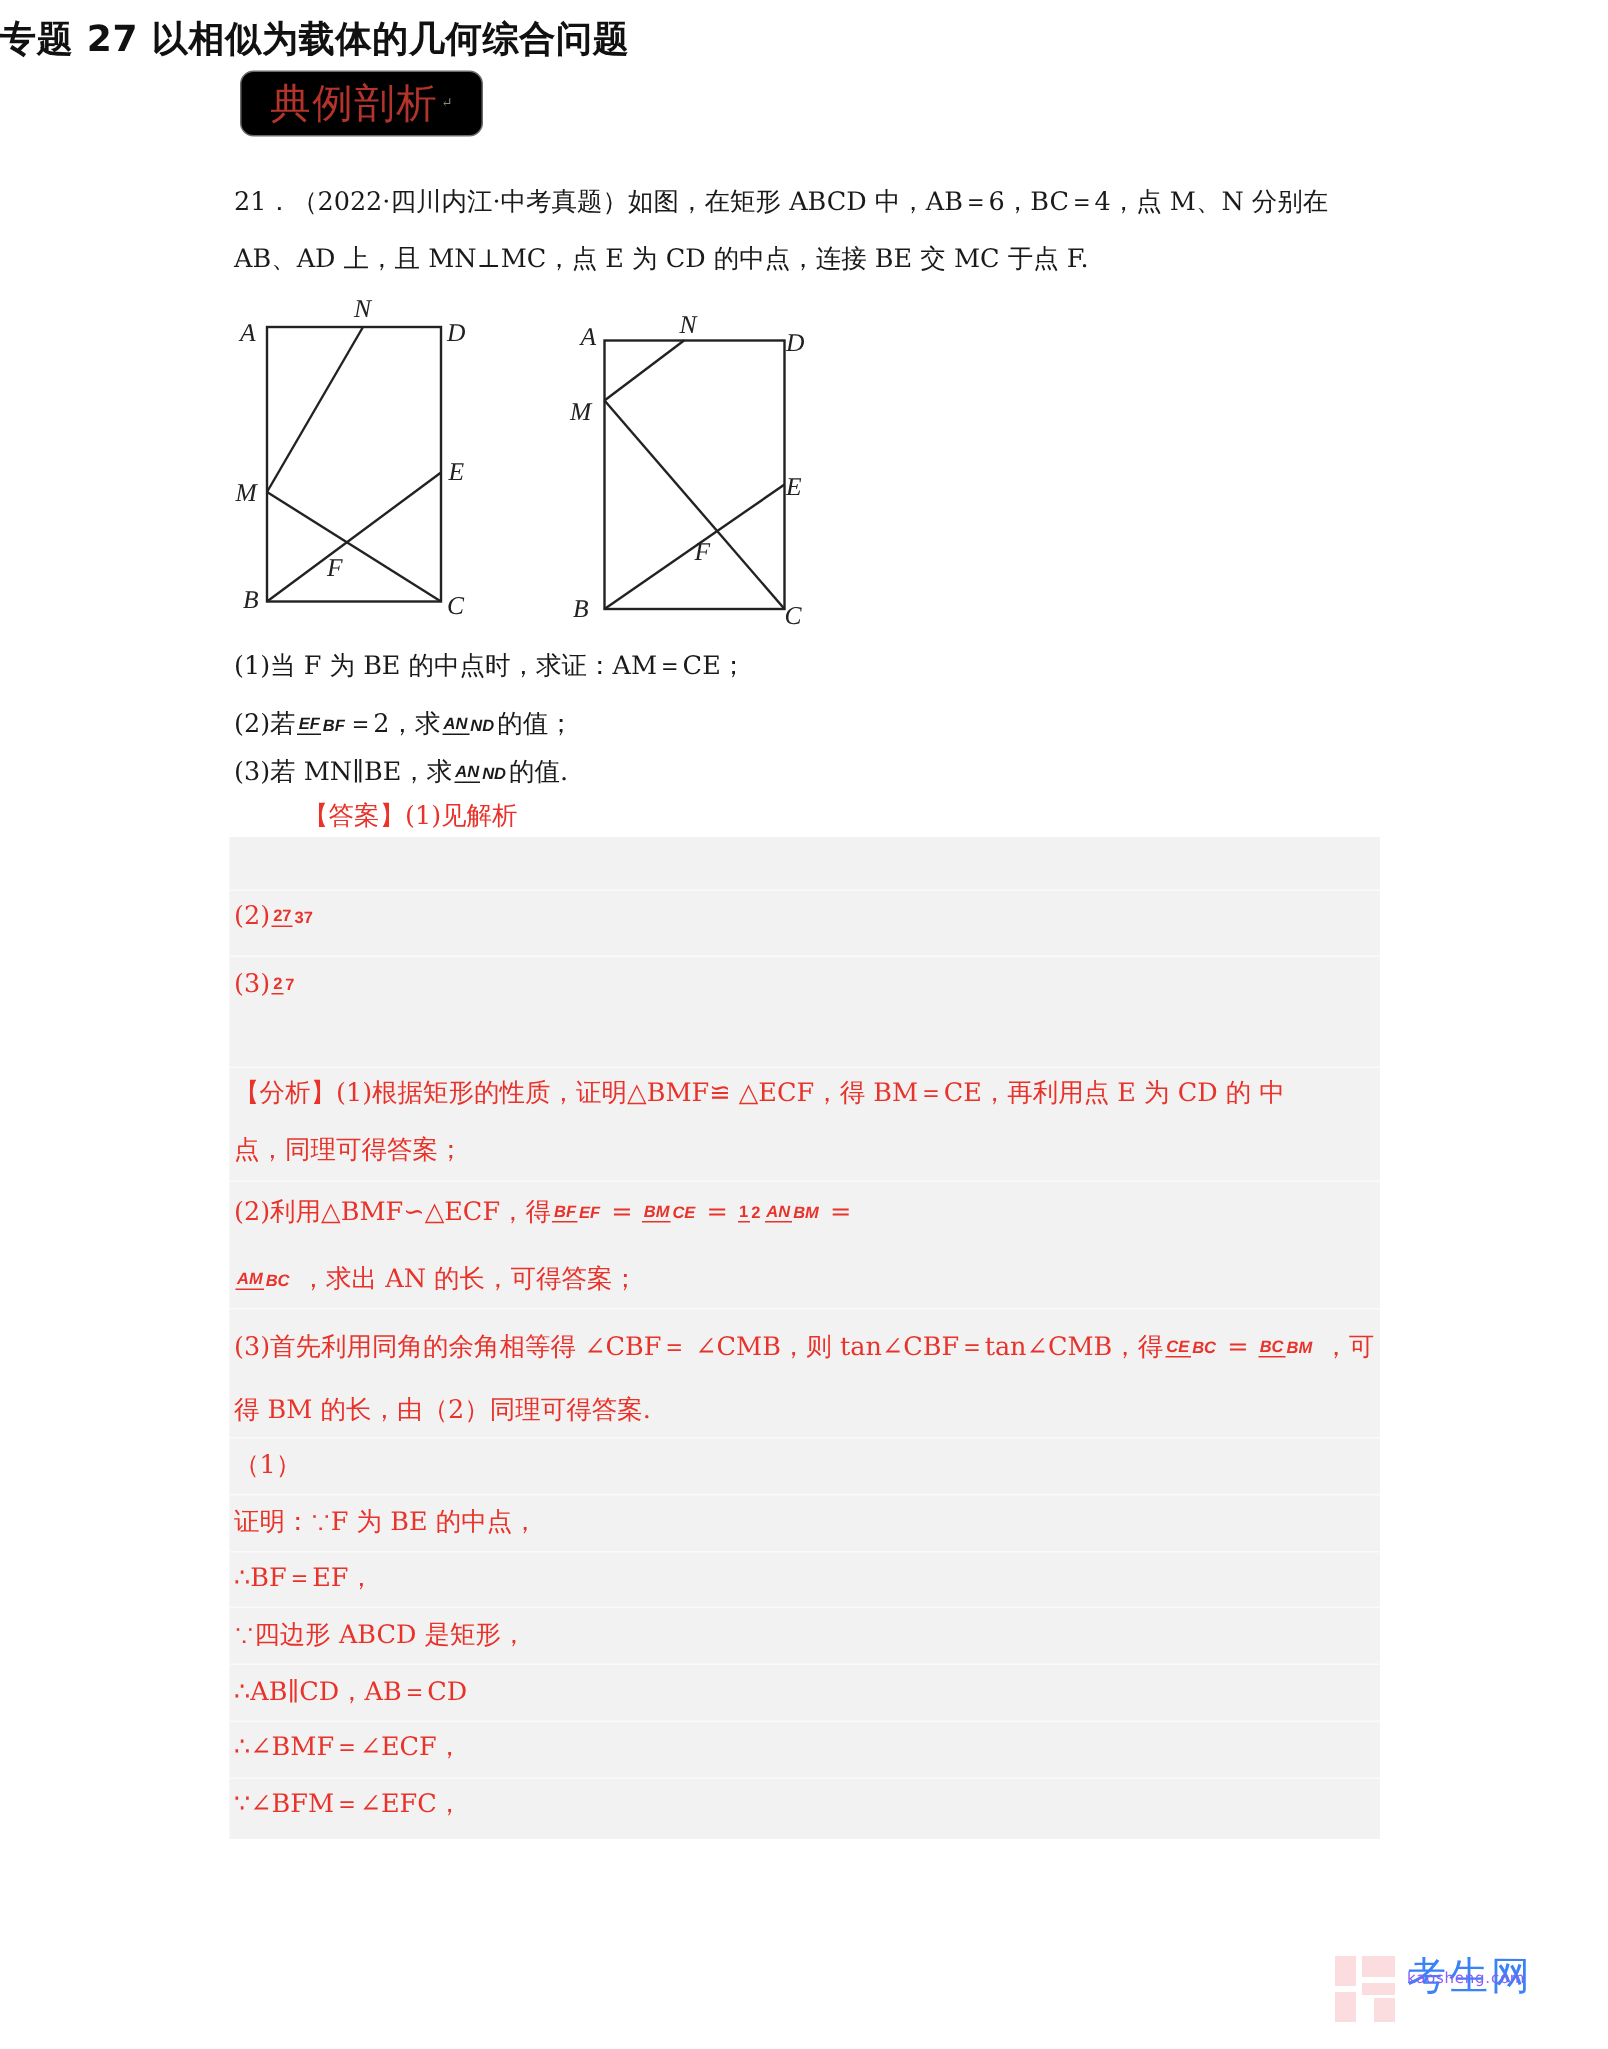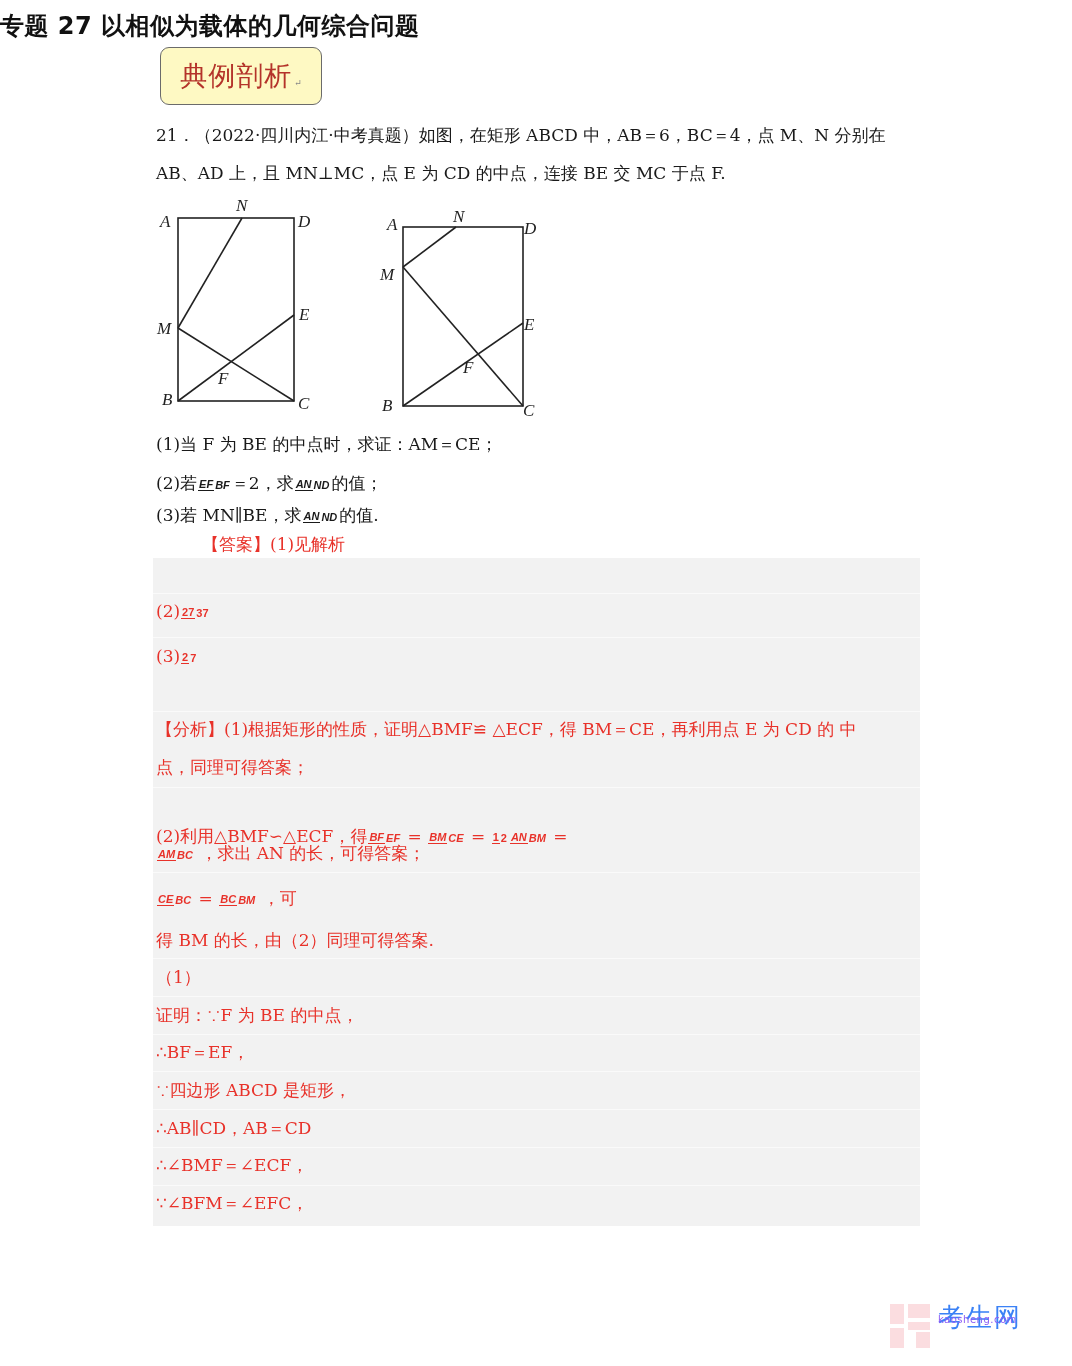--- a/index.html
+++ b/index.html
@@ -1,22 +1,22 @@
 <!DOCTYPE html>
 <html><head>
   <meta charset="utf-8">
   <style>
     html, body { margin: 0; padding: 0; background: #ffffff; }
     body { width: 1072px; height: 1366px; position: relative; overflow: hidden;
            font-family: "DejaVu Serif", "Liberation Serif", serif; color: #111; }
     .title { position: absolute; top: 10px; left: 0; width: 1072px; text-align: left;
              font-family: "DejaVu Sans", "Liberation Sans", sans-serif; font-weight: bold;
              font-size: 24px; letter-spacing: 0.5px; color: #111; }
-    .badge { position: absolute; left: 160px; top: 47px; width: 162px; height: 58px;
-             border: 1.5px solid #6b6b6b; border-radius: 9px; background: #fef9c3;
+    .badge { position: absolute; left: 160px; top: 47px; width: 162px; height: 44px;
+             border: 1.5px solid #6b6b6b; border-radius: 9px; background: #000000;
              box-sizing: border-box; display: flex; align-items: center; justify-content: center; }
     .badge-text { font-family: "DejaVu Serif", "Liberation Serif", serif; font-size: 27px;
                   color: #b4332a; letter-spacing: 1px; }
     .badge-mark { font-size: 9px; color: #888; margin-left: 2px; align-self: flex-end; margin-bottom: 16px; }
     .q { position: absolute; left: 156px; font-size: 17px; line-height: 22px; color: #1a1a1a; }
     .frac { display: inline-flex; flex-direction: row; vertical-align: middle; align-items: flex-end;
             font-size: 11px; line-height: 12px; margin: 0 1px; font-style: italic; font-weight: bold;
             font-family: "Liberation Sans", "DejaVu Sans", sans-serif; }
     .frac .num { border-bottom: 1px solid currentColor; padding: 0 1px; }
     .frac .den { padding: 0 1px; }
@@ -125,21 +125,21 @@
 <div class="row" style="top:645px;">
   <span>(3)</span><span class="frac up">
       <span class="num">2</span>
       <span class="den">7</span>
     </span>
 </div>
 
 <div class="row" style="top:718px;">【分析】(1)根据矩形的性质，证明△BMF≌ △ECF，得 BM＝CE，再利用点 E 为 CD 的  中</div>
 <div class="row" style="top:756px;">点，同理可得答案；</div>
 
-<div class="row" style="top:797px;margin-top:28px;">
+<div class="row" style="top:797px;">
   <span>(2)利用△BMF∽△ECF，得</span><span class="frac">
       <span class="num">BF</span>
       <span class="den">EF</span>
     </span><span> = </span><span class="frac">
       <span class="num">BM</span>
       <span class="den">CE</span>
     </span><span> = </span><span class="frac up">
       <span class="num">1</span>
       <span class="den">2</span>
     </span><span class="frac">
@@ -149,21 +149,21 @@
 </div>
 
 <div class="row" style="top:842px;">
   <span class="frac">
       <span class="num">AM</span>
       <span class="den">BC</span>
     </span><span> ，求出 AN 的长，可得答案；</span>
 </div>
 
 <div class="row" style="top:887px;">
-  <span class="frac">
+  <span>(3)首先利用同角的余角相等得 ∠CBF＝ ∠CMB，则 tan∠CBF＝tan∠CMB，得</span><span class="frac">
       <span class="num">CE</span>
       <span class="den">BC</span>
     </span><span> = </span><span class="frac">
       <span class="num">BC</span>
       <span class="den">BM</span>
     </span><span> ，可</span>
 </div>
 
 <div class="row" style="top:929px;">得 BM 的长，由（2）同理可得答案.</div>
 

